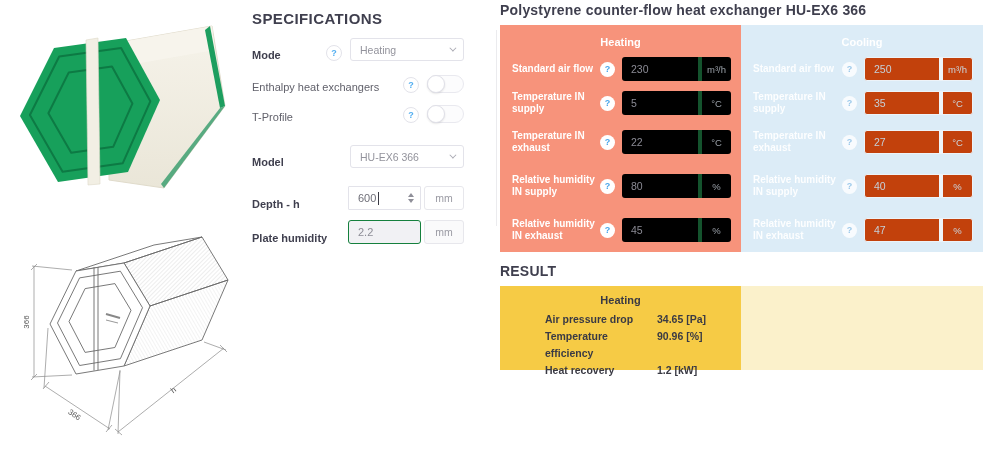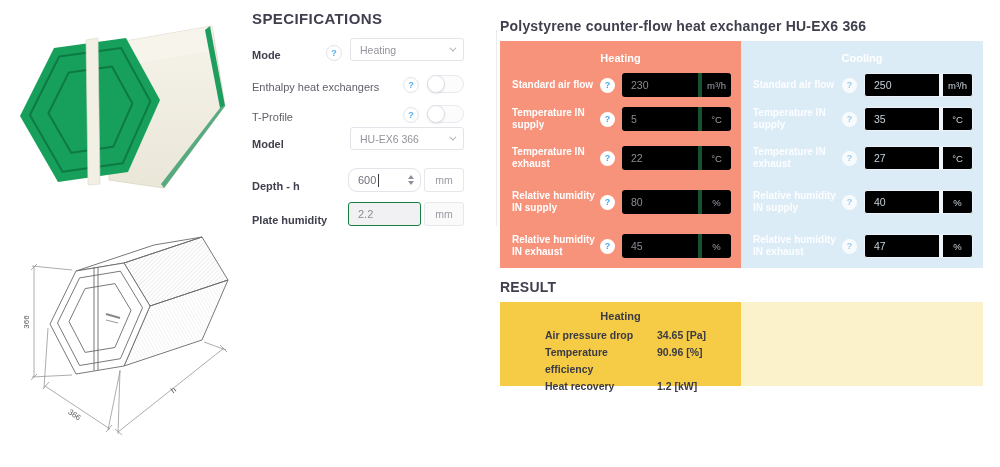--- a/index.html
+++ b/index.html
@@ -15,21 +15,21 @@
   .photo    { position:absolute; left:14px; top:14px; }
   .drawing  { position:absolute; left:20px; top:226px; }
 
   
   .spec { position:absolute; left:252px; top:8px; width:212px; }
   .spec-title { font-size:15px; letter-spacing:.4px; color:#3f3f4e; margin-top:2px; }
   .row { display:flex; align-items:flex-end; }
   .r-mode     { margin-top:11px; }
   .r-enthalpy { margin-top:14px; }
   .r-tprofile { margin-top:12px; }
-  .r-model    { margin-top:4px;gap:46px; }
+  .r-model    { margin-top:22px;gap:46px; }
   .r-depth    { margin-top:18px; }
   .r-plate    { margin-top:10px; }
   .lbl { flex:1; font-size:11px; font-weight:bold; color:#3f3f4e; }
   .lbl.reg { font-weight:normal; color:#61616b; }
 
   .help {
     width:16px; height:16px; border-radius:50%; border:1px solid #e3e3ea;
     background:#fff; color:#53aef0; font-size:9px; font-weight:bold;
     display:flex; align-items:center; justify-content:center; flex:none;
   }
@@ -45,21 +45,21 @@
     width:114px; height:23px; border:1px solid #e3e3ea; border-radius:3px;
     display:flex; align-items:center; padding:0 9px; font-size:10.5px; color:#93939c;
     background:#fff; flex:none;
   }
   .chev {
     margin-left:auto; width:5px; height:5px;
     border-right:1.5px solid #a9a9b2; border-bottom:1.5px solid #a9a9b2;
     transform:rotate(45deg) translateY(-2px);
   }
   .numwrap {
-    width:73px; height:24px; border:1px solid #e3e3ea; border-radius:9px;
+    width:73px; height:24px; border:1px solid #e3e3ea; border-radius:1px;
     display:flex; align-items:center; position:relative; background:#fff; flex:none;
   }
   .numwrap input {
     border:none; outline:none; width:100%; min-width:0; padding:0 0 0 9px;
     font-size:11px; color:#6f6f78; background:transparent; font-family:inherit;
   }
   .stepper { width:14px; display:flex; flex-direction:column; align-items:center; gap:2px; margin-right:2px; flex:none; }
   .tri-up { width:0; height:0; border-left:3px solid transparent; border-right:3px solid transparent; border-bottom:4px solid #8f8f99; }
   .tri-dn { width:0; height:0; border-left:3px solid transparent; border-right:3px solid transparent; border-top:4px solid #8f8f99; }
   .caret  { position:absolute; left:29px; top:5px; width:1px; height:13px; background:#3a3a44; }
@@ -70,21 +70,21 @@
   }
   .valbox {
     width:73px; height:24px; background:#f1f1f4; border:1px solid #15803d; border-radius:3px;
     display:flex; align-items:center; padding-left:9px; font-size:11px; color:#8d8d96; flex:none;
   }
   .r-plate .unitbox { background:#fafafb; }
 
   .vdiv { position:absolute; left:496px; top:30px; width:1px; height:196px; background:#ebebee; }
 
   
-  .main { position:absolute; left:500px; top:16px; width:483px; }
+  .main { position:absolute; left:500px; top:0; width:483px; }
   .main-title { font-size:14px; color:#3f3f4e; letter-spacing:.2px; margin-top:2px; }
   .panel { margin-top:7px; display:flex; width:483px; height:227px; }
   .half    { width:241px; }
   .heating { background:#f7937b; }
   .cooling { width:242px; background:#dcecf7; }
   .col-header {
     height:27px; display:flex; align-items:center; justify-content:center;
     font-size:11px; font-weight:bold; color:#fff; padding-top:6px;
   }
   .frow { display:flex; align-items:center; padding:0 10px 0 12px; }
@@ -102,21 +102,21 @@
   }
   .field input, .fval {
     flex:1; border:none; outline:none; background:transparent; min-width:0;
     padding-left:9px; font-size:10.5px; color:#8b8b95; font-family:inherit;
     display:flex; align-items:center;
   }
   .funit {
     width:33px; border-left:4px solid #14532d; display:flex; align-items:center;
     justify-content:center; font-size:9.5px; color:#9aa0a8; flex:none;
   }
-  .cooling .field { background:#000000; border:1px solid #edf3f8;gap:12px; }
+  .cooling .field { background:#c2410c; border:1px solid #edf3f8;gap:12px; }
   .cooling .fval  { color:#c5d0d9; }
   .cooling .funit { color:#ccd6de; border-left-color:#eef4f9; }
 
   
   .result-title { font-size:14px; color:#3f3f4e; margin-top:11px; letter-spacing:.2px; }
   .result-panel { margin-top:7px; display:flex; width:483px; height:84px; }
   .rheat { width:241px; background:#f6cb45; padding-top:8px; }
   .rcool { width:242px; background:#fbf1cb; }
   .rheader { text-align:center; font-size:11px; font-weight:bold; color:#3a3a44; margin-bottom:5px; }
   .rrow { display:flex; padding-left:45px; font-size:10.5px; font-weight:bold; color:#3a3a44; line-height:17px; }

